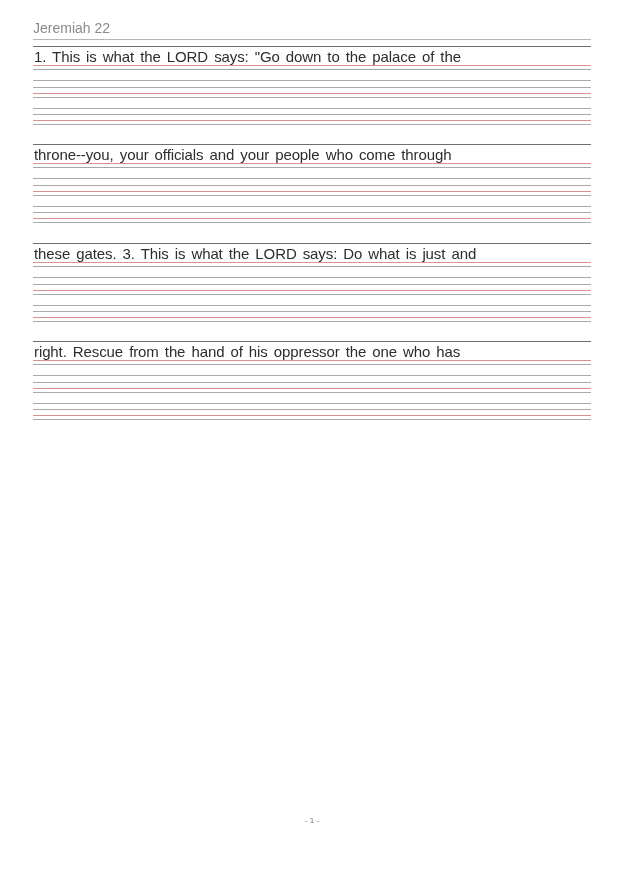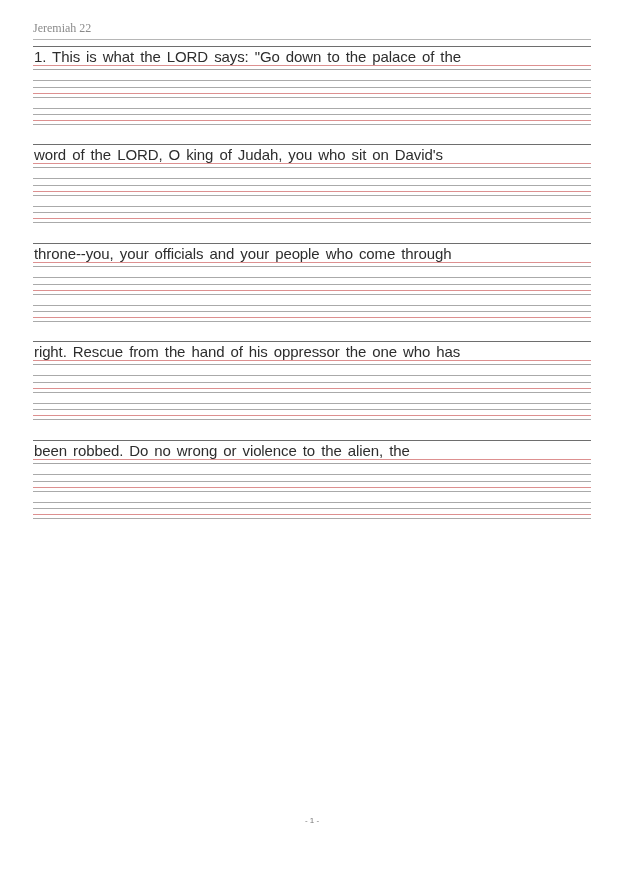--- a/index.html
+++ b/index.html
@@ -14,24 +14,23 @@
     width: 624px;
     height: 883px;
     background: #ffffff;
     overflow: hidden;
   }
 
   .page-header {
     position: absolute;
     left: 33px;
     top: 23px;
-    font-size: 12px;
+    font-size: 14px;
     line-height: 11px;
     color: #8a8a8a;
-    font-family: Liberation Serif, serif;
   }
 
   .header-rule {
     position: absolute;
     left: 33px;
     right: 33px;
     top: 39px;
     height: 1px;
     background: #b6b6b6;
   }
@@ -95,35 +94,32 @@
 
   <div class="header-rule"></div>
 
   <div class="content">
 
     <div class="block">
       <div class="verse-text">1. This is what the LORD says: "Go down to the palace of the</div>
     </div>
 
 
-    <div class="block">
-      <div class="verse-text">word of the LORD, O king of Judah, you who sit on David's</div>
-    </div>
 
     <div class="block">
       <div class="verse-text">throne--you, your officials and your people who come through</div>
     </div>
 
+    <div class="block">
+      <div class="verse-text">these gates. 3. This is what the LORD says: Do what is just and</div>
+    </div>
 
     <div class="block">
       <div class="verse-text">right. Rescue from the hand of his oppressor the one who has</div>
     </div>
 
-    <div class="block">
-      <div class="verse-text">been robbed. Do no wrong or violence to the alien, the</div>
-    </div>
 
 
   </div>
 
   <div class="page-footer">- 1 -</div>
 
 </div>
 
 </body></html>

